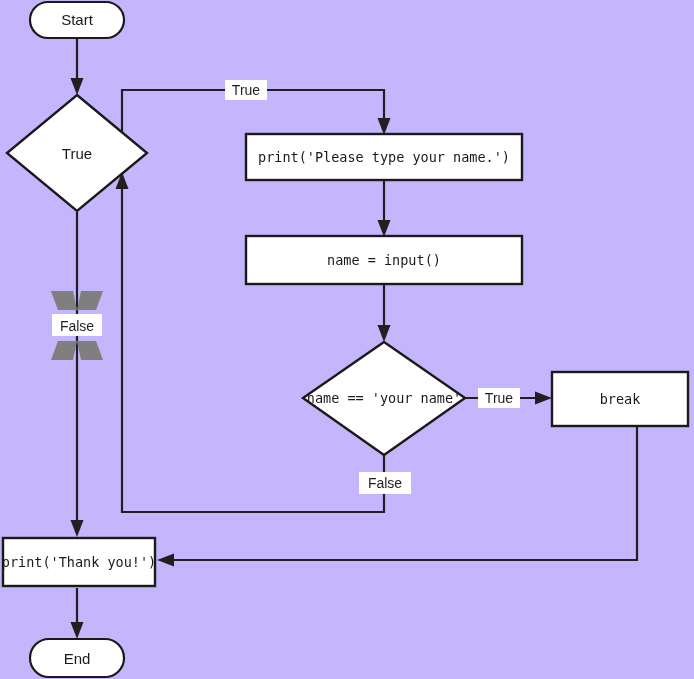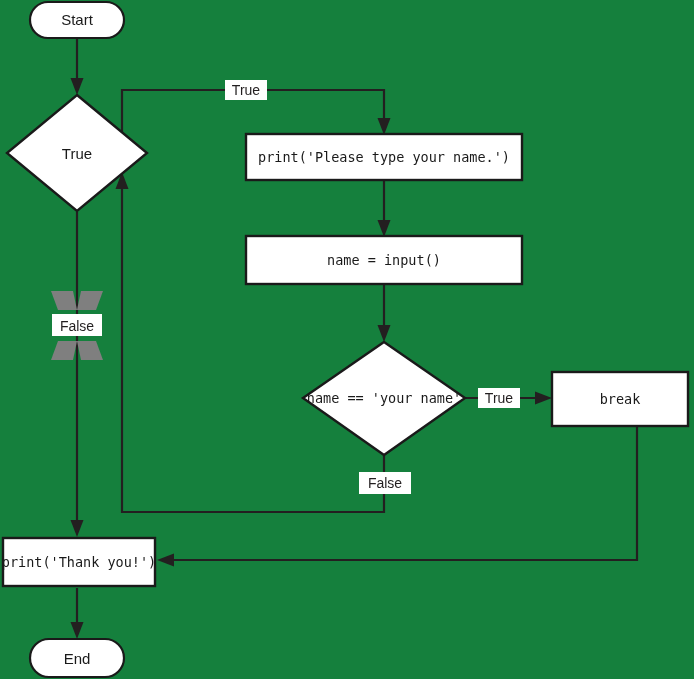--- a/index.html
+++ b/index.html
@@ -7,21 +7,21 @@
     padding: 0;
     background: #ffffff;
   }
   body {
     font-family: "Liberation Sans", sans-serif;
   }
   #flowchart-canvas {
     position: relative;
     width: 694px;
     height: 679px;
-    background: #15803d;
+    background: #c4b5fd;
     overflow: hidden;
   }
   #flow-svg {
     position: absolute;
     top: 0;
     left: 0;
     width: 694px;
     height: 679px;
   }
   .node-text-mono {

